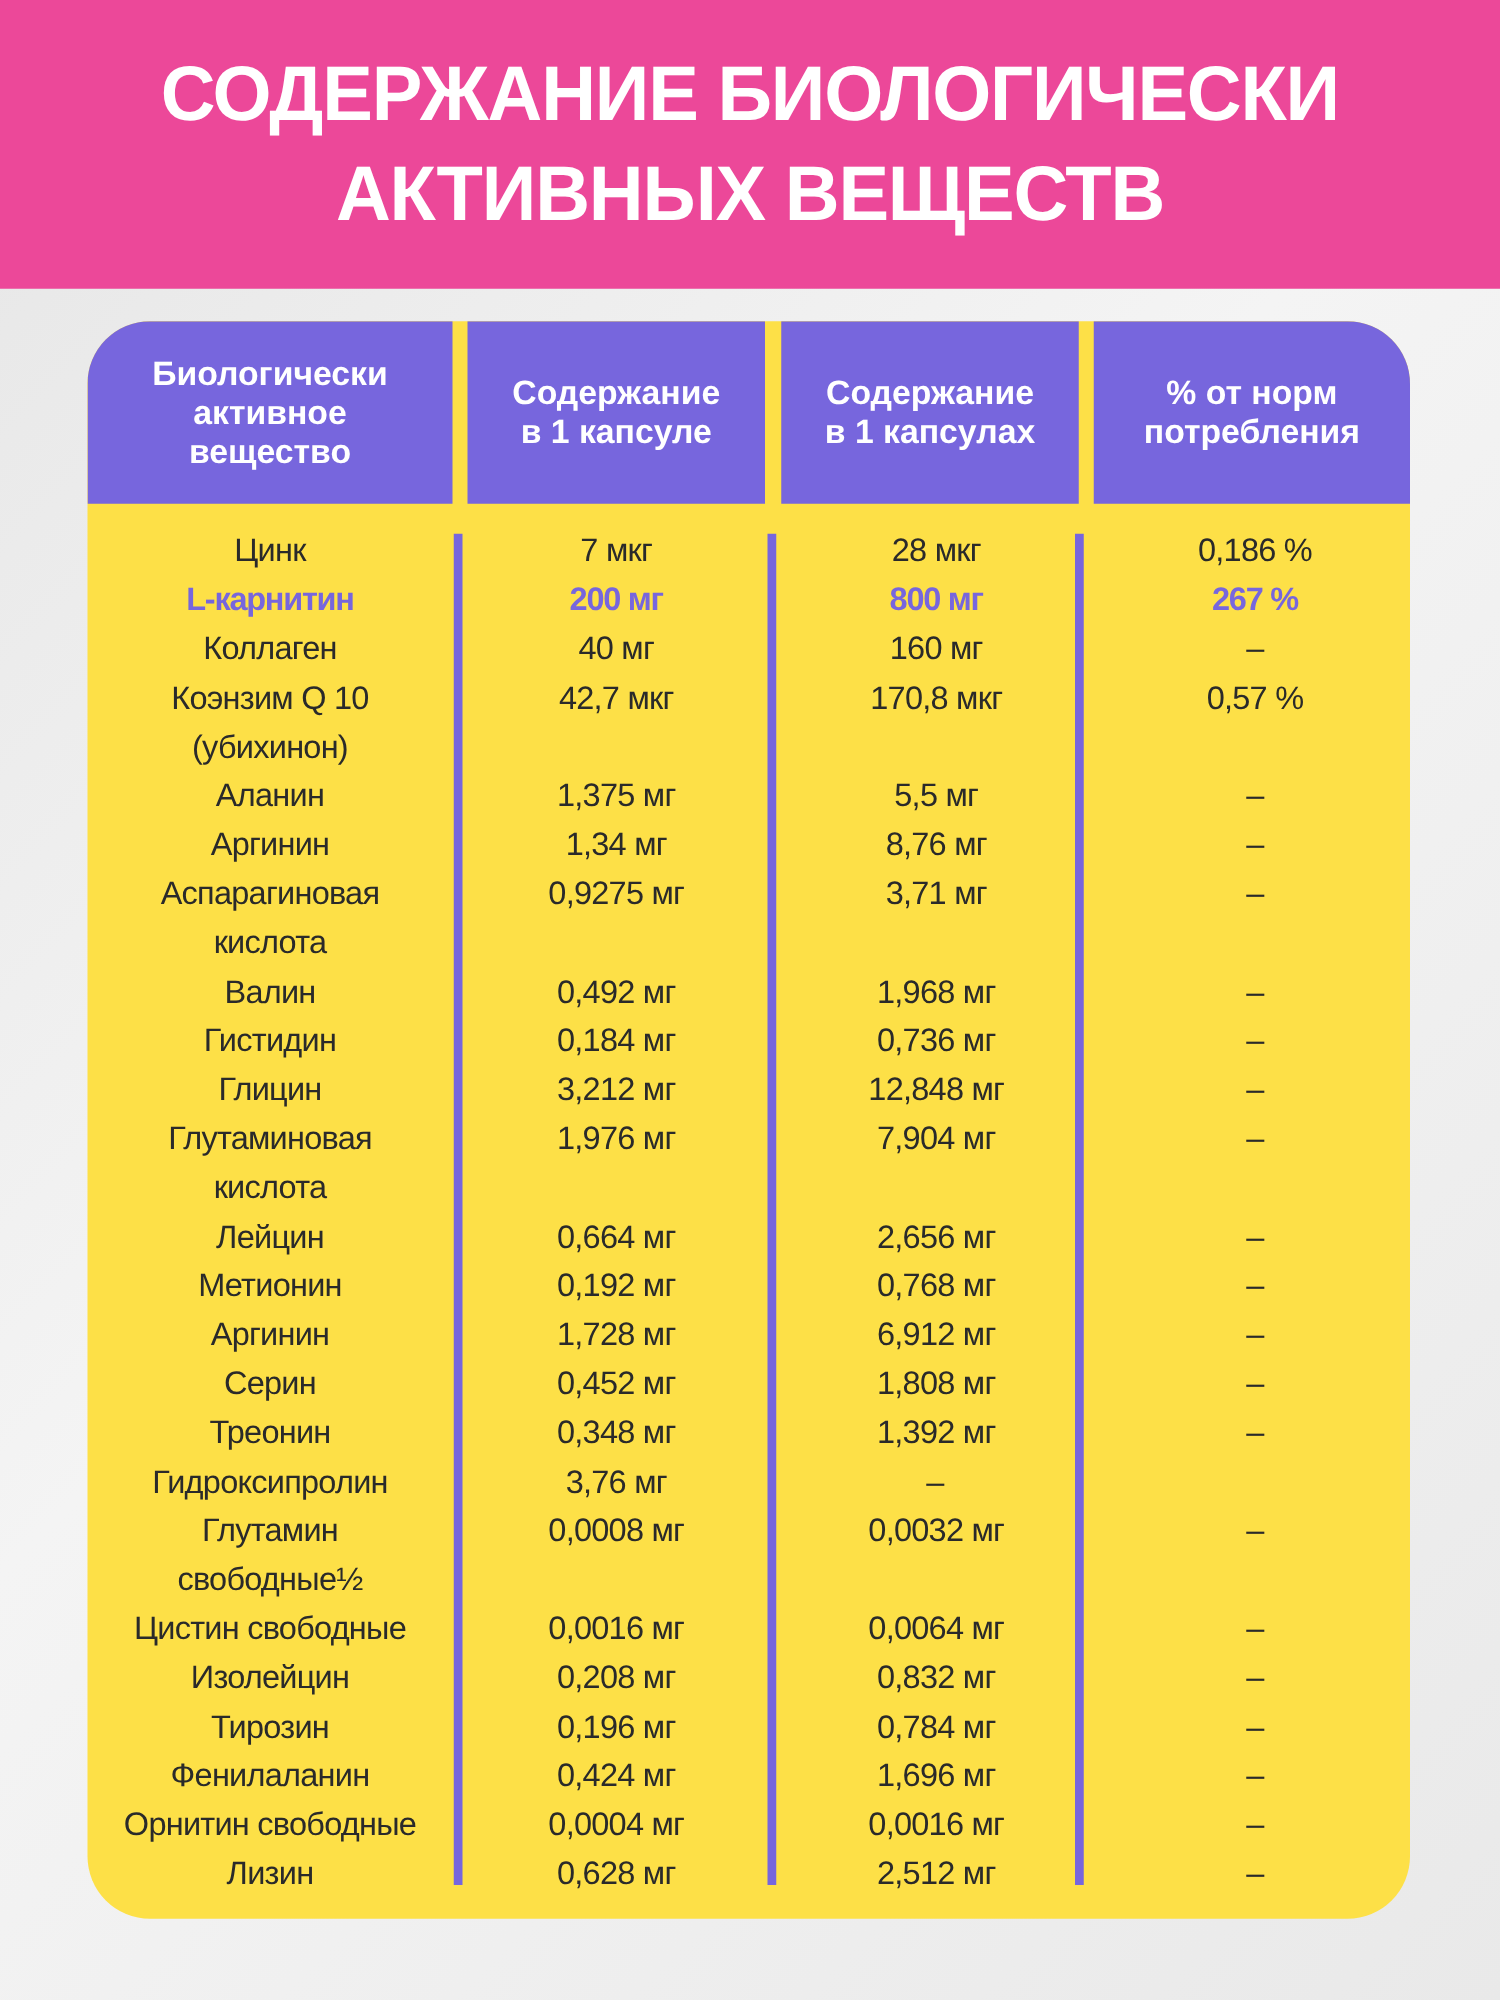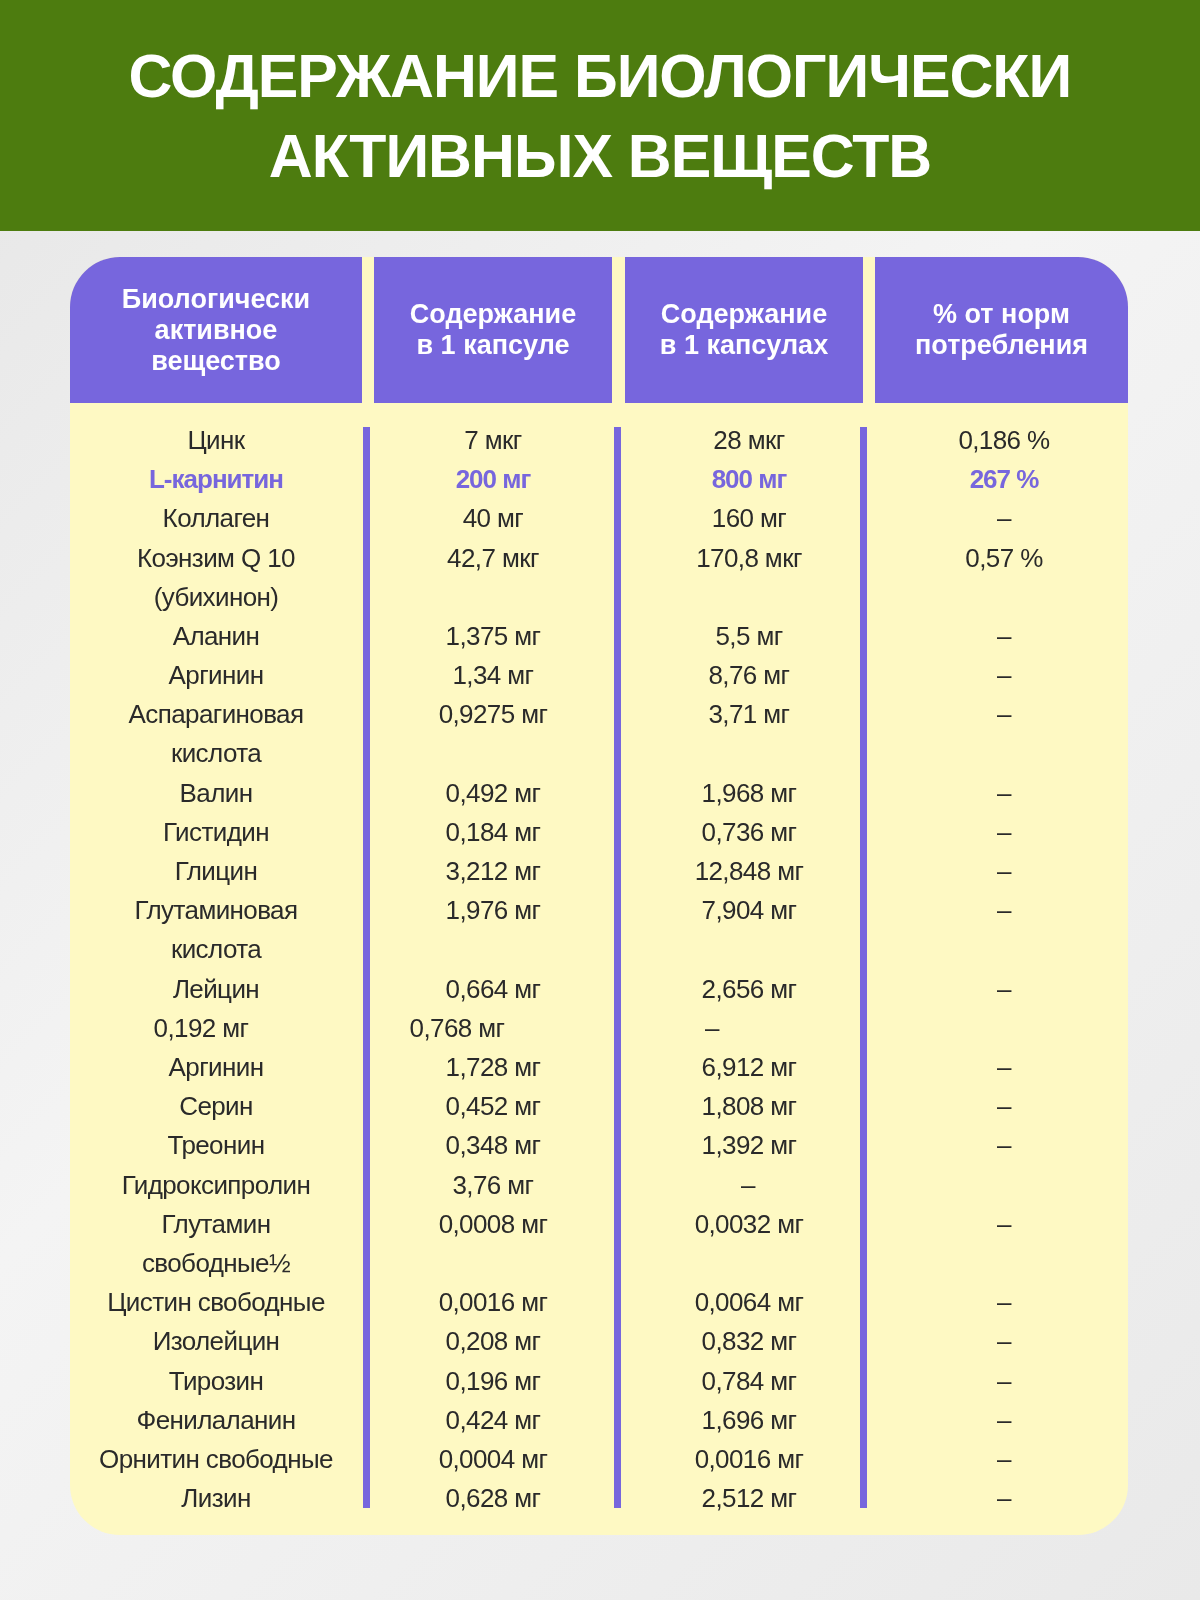--- a/index.html
+++ b/index.html
@@ -4,36 +4,36 @@
 <style>
   * { box-sizing: border-box; margin: 0; padding: 0; }
   html, body { width: 1200px; height: 1600px; overflow: hidden; }
   body {
     font-family: "Liberation Sans", "DejaVu Sans", sans-serif;
     background: linear-gradient(135deg, #e6e6e6 0%, #f4f4f4 45%, #e9e9e9 100%);
     position: relative;
   }
   .title-band {
     position: absolute; left: 0; top: 0; width: 1200px; height: 231px;
-    background: #4d7c0f;
+    background: #ec4899;
     display: flex; flex-direction: column; align-items: center; justify-content: center;
   }
   .title-line {
     color: #ffffff;
     font-family: "Liberation Sans", sans-serif;
     font-weight: bold;
     font-size: 62px;
     line-height: 80px;
     letter-spacing: -1px;
     text-align: center;
     transform: scaleX(0.98);
   }
   .card {
     position: absolute; left: 70px; top: 257px; width: 1058px; height: 1278px;
-    background: #fef9c3;
+    background: #fde047;
     border-radius: 50px;
     overflow: hidden;
   }
   .thead {
     position: absolute; left: 0; top: 0; width: 1058px; height: 146px;
     display: flex;
   }
   .th {
     height: 146px;
     background: #7766dd;
@@ -205,20 +205,23 @@
       </div>
       <div class="row single">
         <div class="cell c1">
           <span>Лейцин</span>
         </div>
         <div class="cell c2">0,664 мг</div>
         <div class="cell c3">2,656 мг</div>
         <div class="cell c4">–</div>
       </div>
       <div class="row single">
+        <div class="cell c1">
+          <span>Метионин</span>
+        </div>
         <div class="cell c2">0,192 мг</div>
         <div class="cell c3">0,768 мг</div>
         <div class="cell c4">–</div>
       </div>
       <div class="row single">
         <div class="cell c1">
           <span>Аргинин</span>
         </div>
         <div class="cell c2">1,728 мг</div>
         <div class="cell c3">6,912 мг</div>

